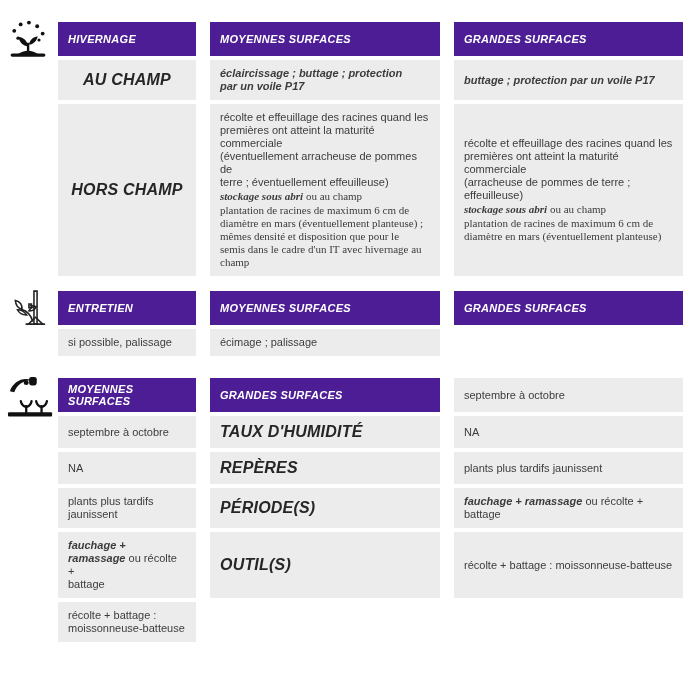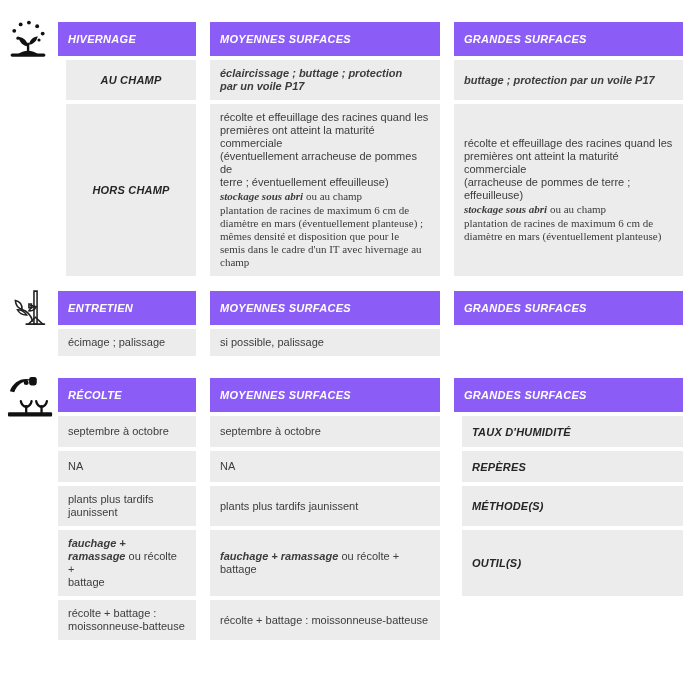--- a/index.html
+++ b/index.html
@@ -14,30 +14,30 @@
   .section-icon{
     position:absolute;left:-52px;top:-4px;width:48px;height:48px;
   }
   .grid{
     display:grid;
     grid-template-columns:138px 230px 229px;
     column-gap:14px;row-gap:4px;
   }
   .cell{background:#ececec;box-sizing:border-box;}
   .head{
-    background:#8b5cf6;color:#ffffff;
+    background:#4c1d95;color:#ffffff;
     font-weight:bold;font-style:italic;font-size:11px;letter-spacing:.3px;
     display:flex;align-items:center;
     padding:0 10px;height:34px;
   }
   .label{
-    font-weight:bold;font-style:italic;font-size:11px;color:#262626;
+    font-weight:bold;font-style:italic;font-size:16px;color:#262626;
     letter-spacing:.2px;
     display:flex;align-items:center;
-    padding:7px 10px;min-height:31px;margin-left:8px;
+    padding:7px 10px;min-height:31px;
   }
   .label.center{justify-content:center;text-align:center;}
   .body-cell{
     font-size:11px;color:#3c3c3c;
     padding:7px 10px;
     display:flex;flex-direction:column;justify-content:center;
   }
   .body-cell p{margin:0;white-space:pre-wrap;line-height:13px;}
   .body-cell p + p{margin-top:1px;font-family:Liberation Serif, serif;}
   .bi{font-weight:bold;font-style:italic;}
@@ -111,42 +111,41 @@
             <path d="M17.5 24.5 C13 23 10.5 19.5 10.2 14.8 C15.3 16 17.8 19.6 17.5 24.5 Z"></path>
             <path d="M22.5 30.5 C20 26.5 16.5 24.8 12.5 24.8 C14.5 28.8 18 30.6 22.5 30.5 Z"></path>
             <path d="M25 26 C26.8 22.6 29.6 21 33 21.2 C31.6 24.6 29 26.3 25 26 Z"></path>
           </g>
         </svg></span>
       <div class="grid">
         <div class="cell head">ENTRETIEN</div>
         <div class="cell head">MOYENNES SURFACES</div>
         <div class="cell head">GRANDES SURFACES</div>
         <div class="cell body-cell">
-          <p><span>écimage ; palissage</span></p>
+          <p><span>si possible, palissage</span></p>
         </div>
         <div class="cell body-cell">
-          <p><span>si possible, palissage</span></p>
+          <p><span>écimage ; palissage</span></p>
         </div>
       </div>
     </section>
     <section class="section s2">
       <span class="section-icon"><svg viewBox="0 0 52 48" width="50" height="46">
           <g fill="#111" stroke="none">
             <rect x="2" y="40" width="46" height="4.4" rx="1"></rect>
             <path d="M4 18 C7 8 18 2.5 27 6.5 C19.5 6 11.5 10.5 8.5 19 L4 18 Z"></path>
             <rect x="24" y="3" width="8" height="9" rx="2.5"></rect>
             <circle cx="21" cy="9" r="2.6"></circle>
           </g>
           <g fill="none" stroke="#111" stroke-width="2.4" stroke-linecap="round">
             <path d="M21 40 V33.5 M21 34.5 C17.8 33.6 16 31.4 15.4 28.4 M21 34.5 C24.2 33.6 26 31.4 26.6 28.4"></path>
             <path d="M37 40 V33.5 M37 34.5 C33.8 33.6 32 31.4 31.4 28.4 M37 34.5 C40.2 33.6 42 31.4 42.6 28.4"></path>
           </g>
         </svg></span>
       <div class="grid">
-        <div class="cell head">RÉCOLTE</div>
         <div class="cell head">MOYENNES SURFACES</div>
         <div class="cell head">GRANDES SURFACES</div>
         <div class="cell body-cell">
           <p><span>septembre à octobre</span></p>
         </div>
         <div class="cell body-cell">
           <p><span>septembre à octobre</span></p>
         </div>
         <div class="cell label">TAUX D'HUMIDITÉ</div>
         <div class="cell body-cell">
@@ -155,21 +154,21 @@
         <div class="cell body-cell">
           <p><span>NA</span></p>
         </div>
         <div class="cell label">REPÈRES</div>
         <div class="cell body-cell">
           <p><span>plants plus tardifs jaunissent</span></p>
         </div>
         <div class="cell body-cell">
           <p><span>plants plus tardifs jaunissent</span></p>
         </div>
-        <div class="cell label">MÉTHODE(S)</div>
+        <div class="cell label">PÉRIODE(S)</div>
         <div class="cell body-cell">
           <p><span class="bi">fauchage + ramassage</span><span> ou récolte +
 battage</span></p>
         </div>
         <div class="cell body-cell">
           <p><span class="bi">fauchage + ramassage</span><span> ou récolte +
 battage</span></p>
         </div>
         <div class="cell label">OUTIL(S)</div>
         <div class="cell body-cell">

